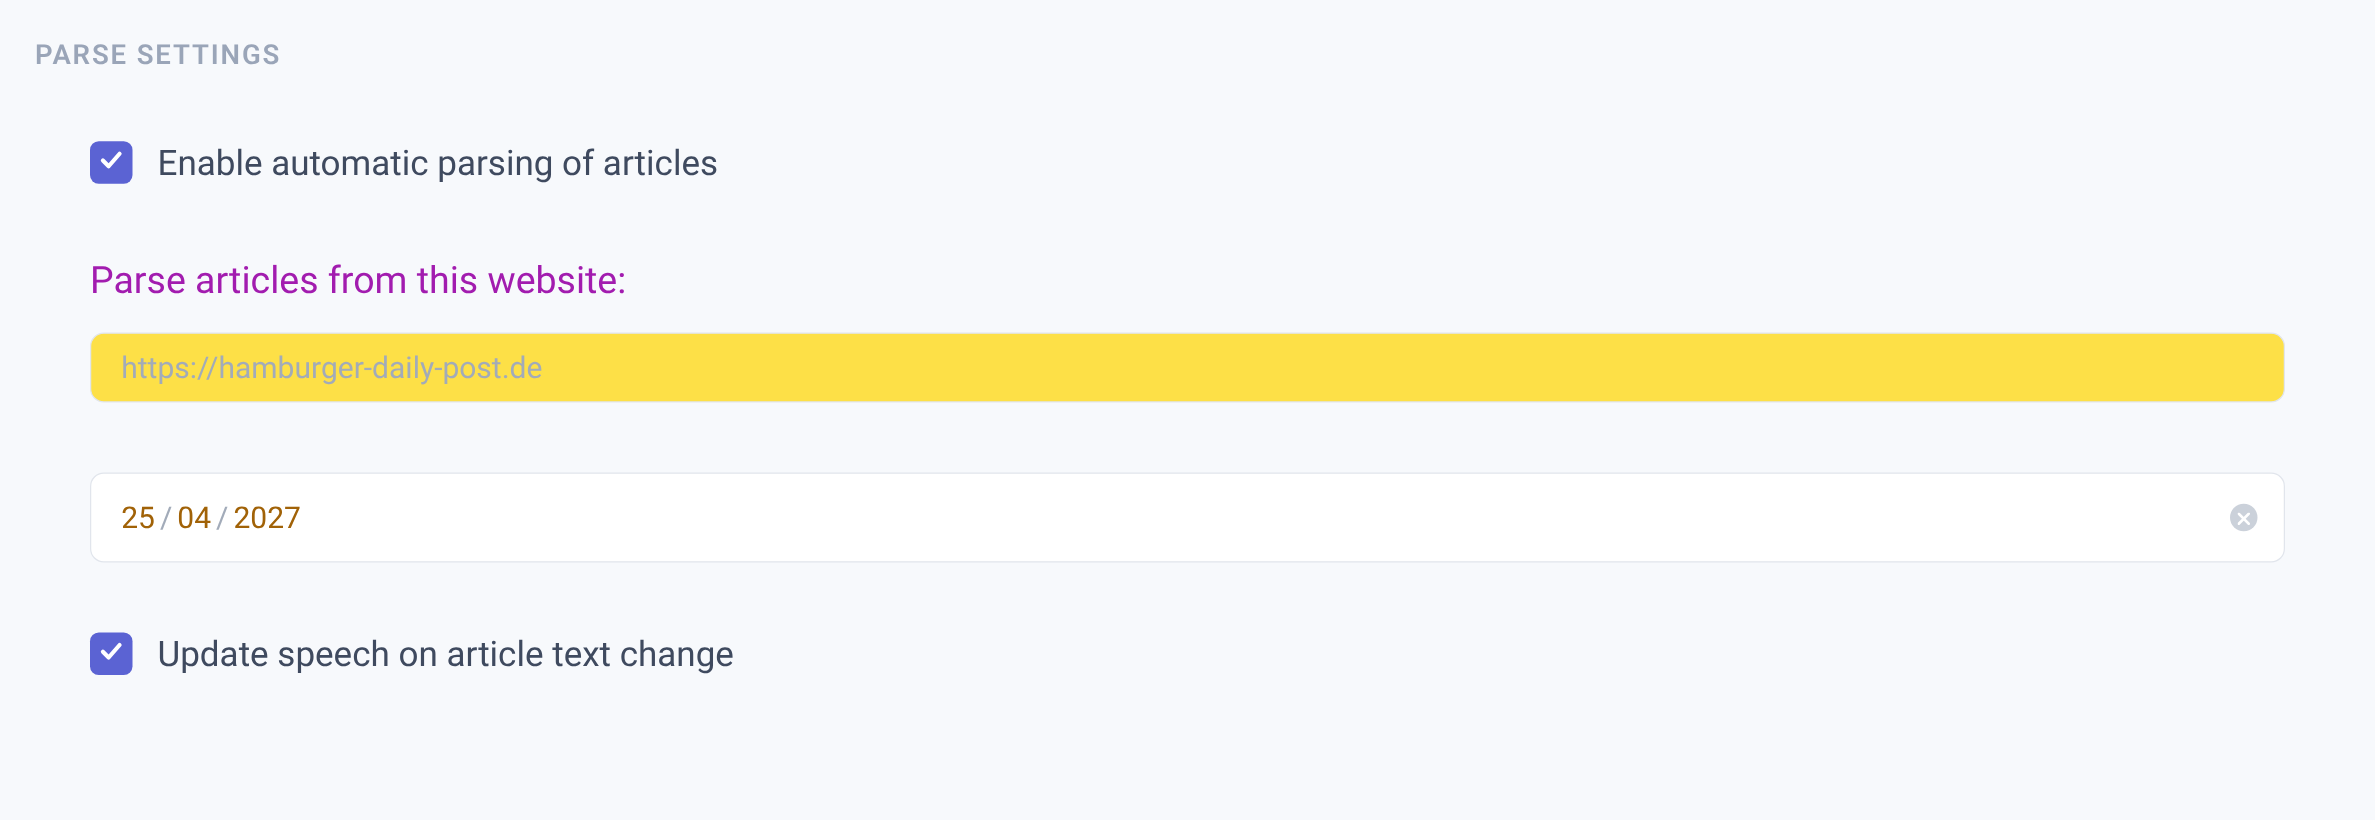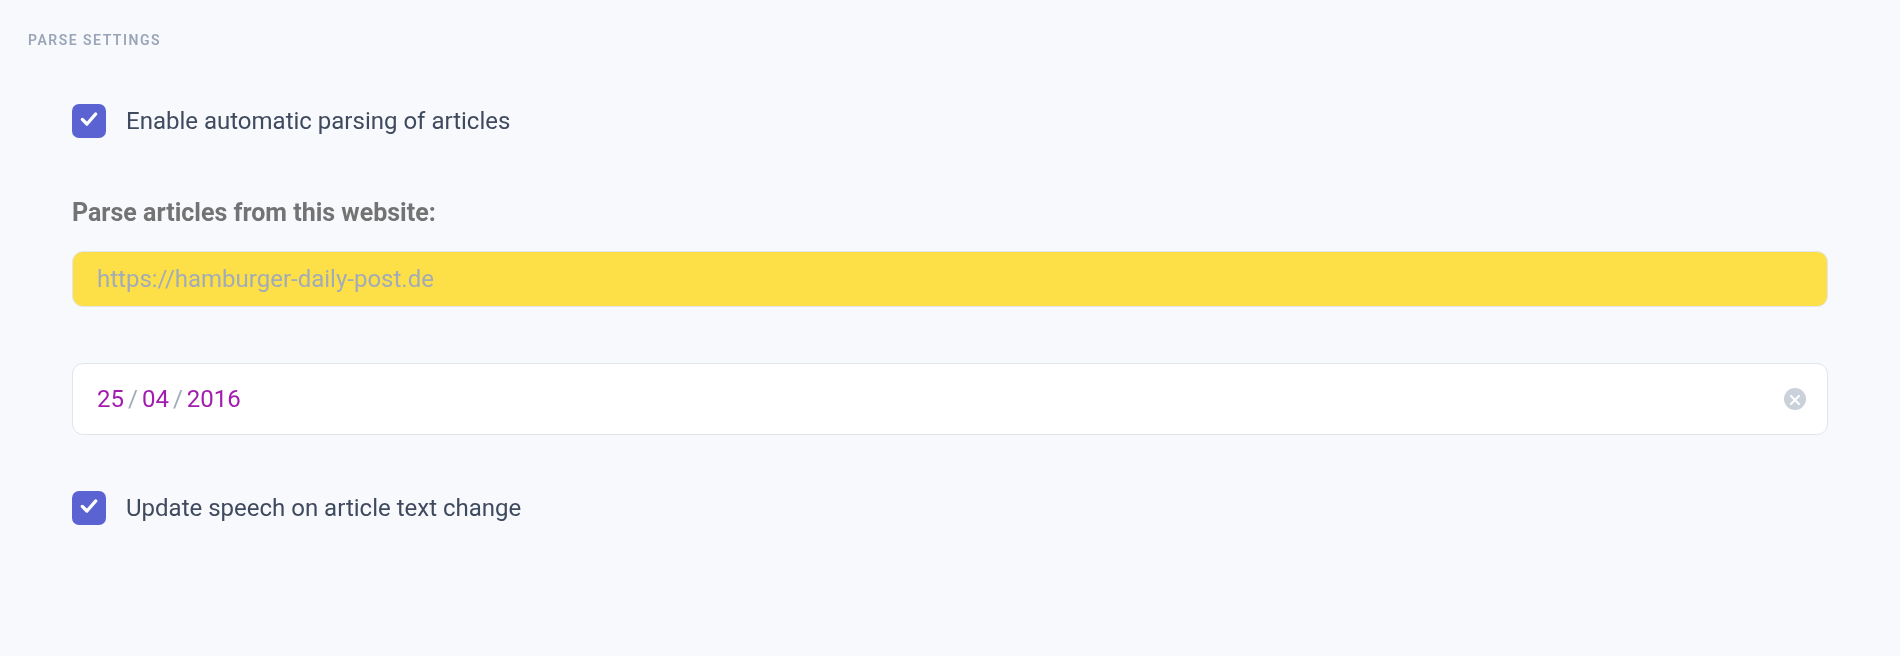--- a/index.html
+++ b/index.html
@@ -10,21 +10,21 @@
 
     body {
       font-family: -apple-system, BlinkMacSystemFont, "Segoe UI", Roboto, Helvetica, Arial, sans-serif;
       background-color: #f7f9fc;
       width: 1900px;
       height: 656px;
       padding: 0;
     }
 
     .section-header {
-      font-size: 14px;
+      font-size: 22px;
       font-weight: 600;
       letter-spacing: 1.5px;
       color: #9aa5b8;
       padding: 32px 0 0 28px;
     }
 
     .settings-body {
       padding: 56px 72px 0 72px;
     }
 
@@ -51,33 +51,33 @@
       cursor: pointer;
       flex-shrink: 0;
     }
 
     .checkbox svg {
       width: 20px;
       height: 20px;
     }
 
     .checkbox-label {
-      font-size: 24px;
+      font-size: 28px;
       color: #3f4a5f;
       font-weight: 400;
     }
 
     .field-group {
       margin-bottom: 56px;
     }
 
     .field-label {
-      font-size: 25px;
-      font-weight: 700;
-      color: #737373;
+      font-size: 30px;
+      font-weight: 400;
+      color: #a21caf;
       margin-bottom: 24px;
     }
 
     .text-input {
       width: 100%;
       height: 56px;
       border: 1px solid #e1e5ec;
       border-radius: 11px;
       background-color: #fde047;
       font-size: 24px;
@@ -106,21 +106,21 @@
       color: #a2abb9;
       padding: 0 60px 0 24px;
       outline: none;
       font-family: inherit;
       display: flex;
       align-items: center;
       cursor: pointer;
     }
 
     .date-input .seg {
-      color: #a21caf;
+      color: #a16207;
     }
 
     .date-input .sep {
       color: #a2abb9;
       margin: 0 4px;
     }
 
     .clear-btn {
       position: absolute;
       right: 22px;
@@ -164,21 +164,21 @@
     <input type="text" class="text-input" placeholder="https://hamburger-daily-post.de" style="">
   </div>
 
   <div class="field-group">
     <div class="date-input-wrap">
       <div class="date-input">
         <span class="seg">25</span>
         <span class="sep">/</span>
         <span class="seg">04</span>
         <span class="sep">/</span>
-        <span class="seg">2016</span>
+        <span class="seg">2027</span>
       </div>
       <div class="clear-btn">
         <span>
           <svg viewBox="0 0 10 10">
             <line x1="1" y1="1" x2="9" y2="9" stroke="#ffffff" stroke-width="2" stroke-linecap="round"></line>
             <line x1="9" y1="1" x2="1" y2="9" stroke="#ffffff" stroke-width="2" stroke-linecap="round"></line>
           </svg>
         </span>
       </div>
     </div>

